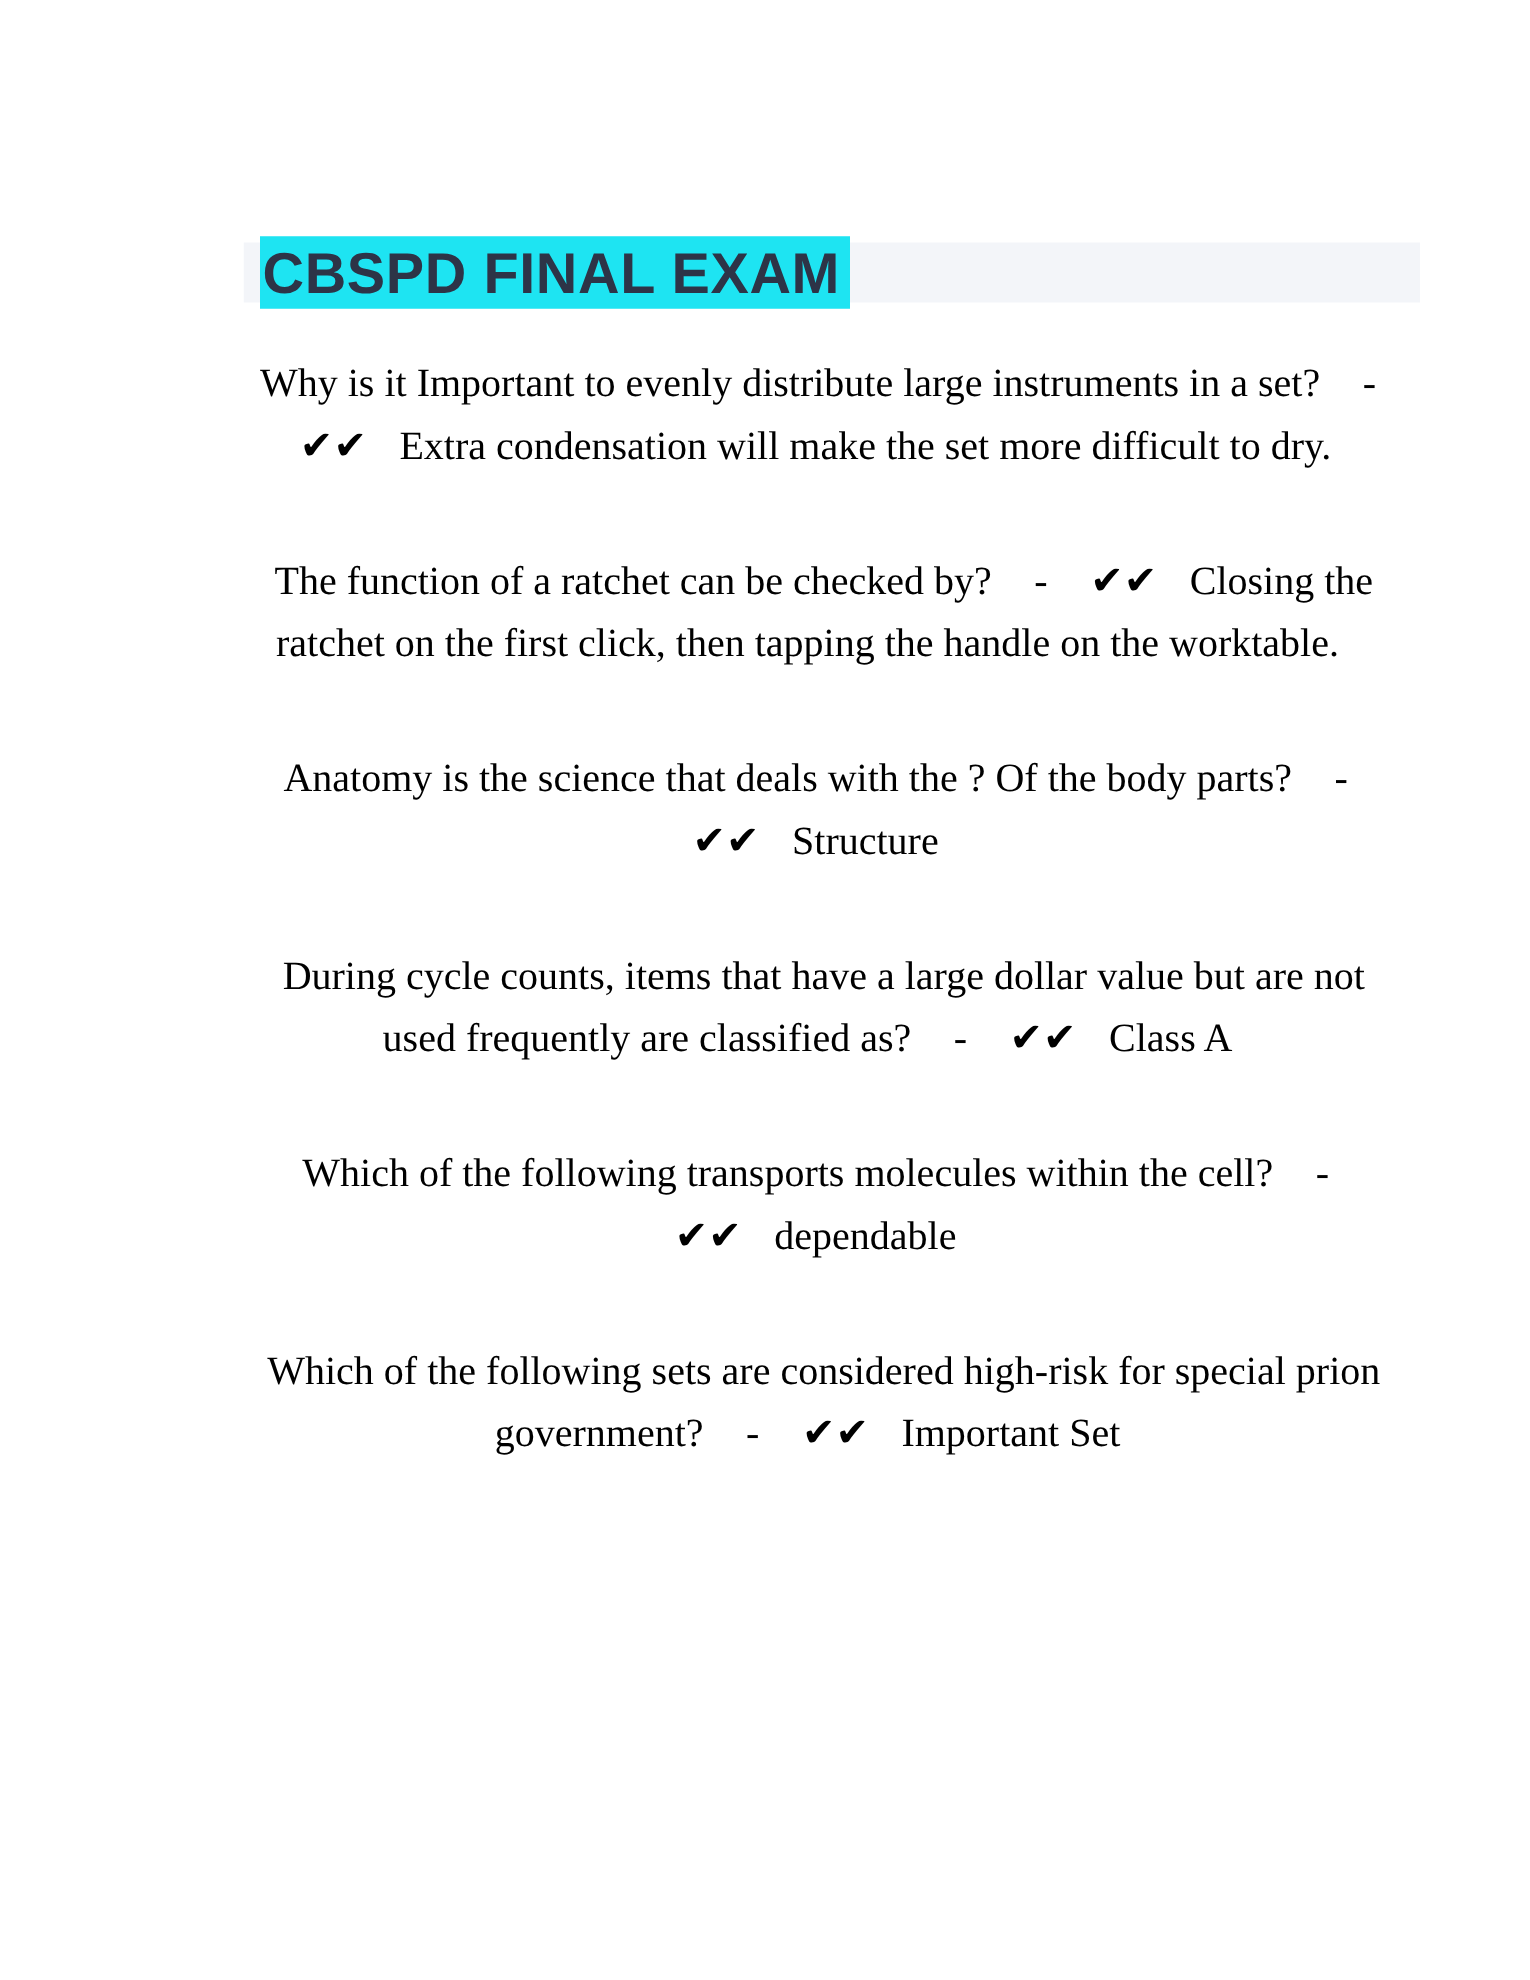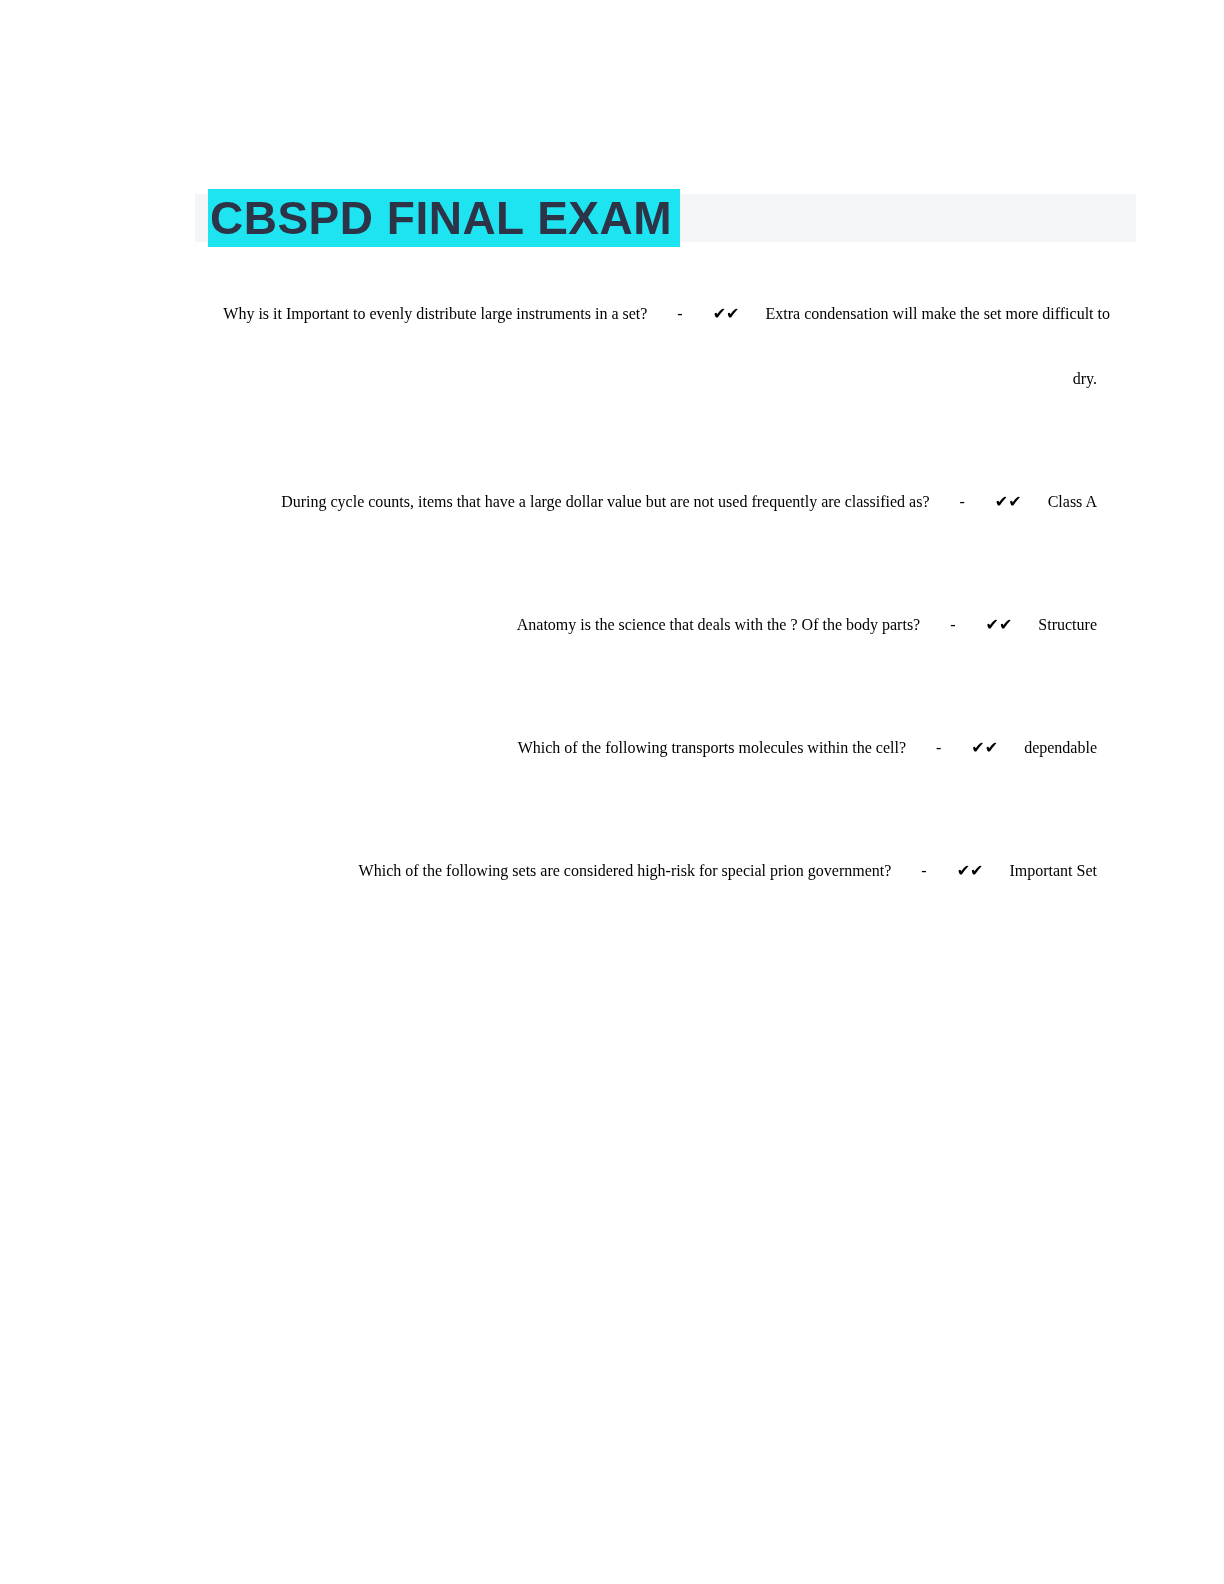--- a/index.html
+++ b/index.html
@@ -39,25 +39,25 @@
     font-weight: 700;
     font-size: 46px;
     line-height: 58px;
     height: 58px;
     padding: 0 8px 0 2px;
     white-space: nowrap;
     letter-spacing: 0.5px;
   }
 
   .qa {
-    font-size: 16px;
-    line-height: 65px;
+    font-size: 32px;
+    line-height: 50px;
     color: #000000;
     margin-bottom: 58px;
-    text-align: right;
+    text-align: center;
   }
 
   .check {
     font-family: "DejaVu Sans", sans-serif;
     font-weight: 700;
     color: #000000;
   }
 </style>
 </head>
 <body>
@@ -66,23 +66,24 @@
   <div class="content">
 
     <div class="heading-row">
       <h1 class="title-highlight">CBSPD FINAL EXAM</h1>
     </div>
 
     <p class="qa"><span>Why is it Important to evenly distribute large instruments in a set?</span><span> - </span><span class="check">✔✔</span><span>Extra condensation will make the set more difficult to dry.</span></p>
 
 
 
+    <p class="qa"><span>The function of a ratchet can be checked by?</span><span> - </span><span class="check">✔✔</span><span>Closing the ratchet on the first click, then tapping the handle on the worktable.</span></p>
+
+    <p class="qa"><span>Anatomy is the science that deals with the ? Of the body parts?</span><span> - </span><span class="check">✔✔</span><span>Structure</span></p>
 
     <p class="qa"><span>During cycle counts, items that have a large dollar value but are not used frequently are classified as?</span><span> - </span><span class="check">✔✔</span><span>Class A</span></p>
-
-    <p class="qa"><span>Anatomy is the science that deals with the ? Of the body parts?</span><span> - </span><span class="check">✔✔</span><span>Structure</span></p>
 
     <p class="qa"><span>Which of the following transports molecules within the cell?</span><span> - </span><span class="check">✔✔</span><span>dependable</span></p>
 
     <p class="qa"><span>Which of the following sets are considered high-risk for special prion government?</span><span> - </span><span class="check">✔✔</span><span>Important Set</span></p>
 
   </div>
 </div>
 
 </body></html>

